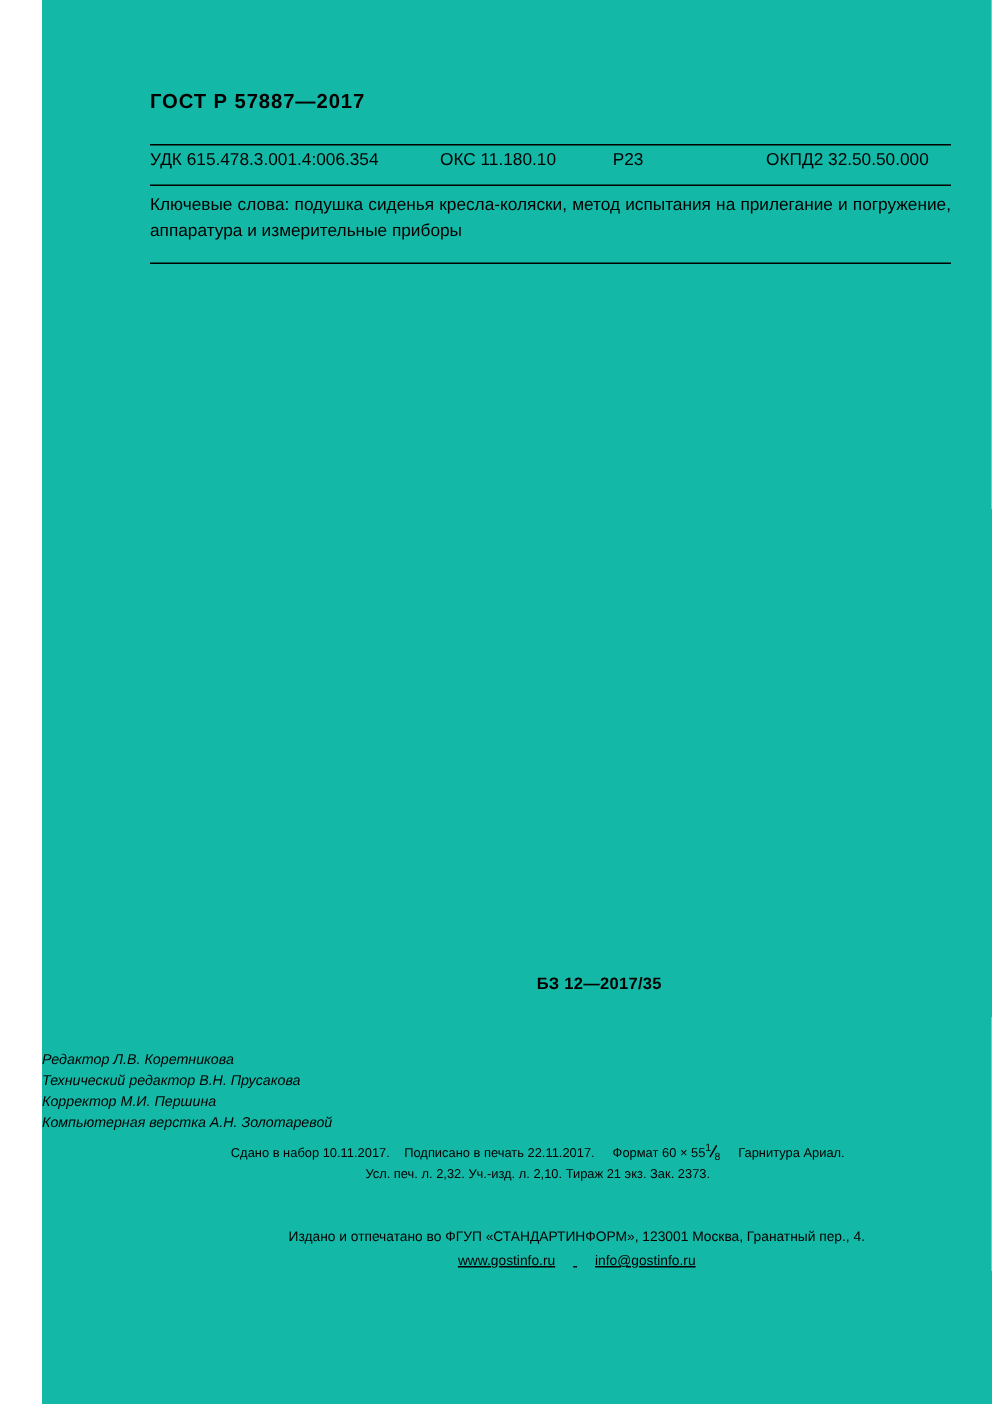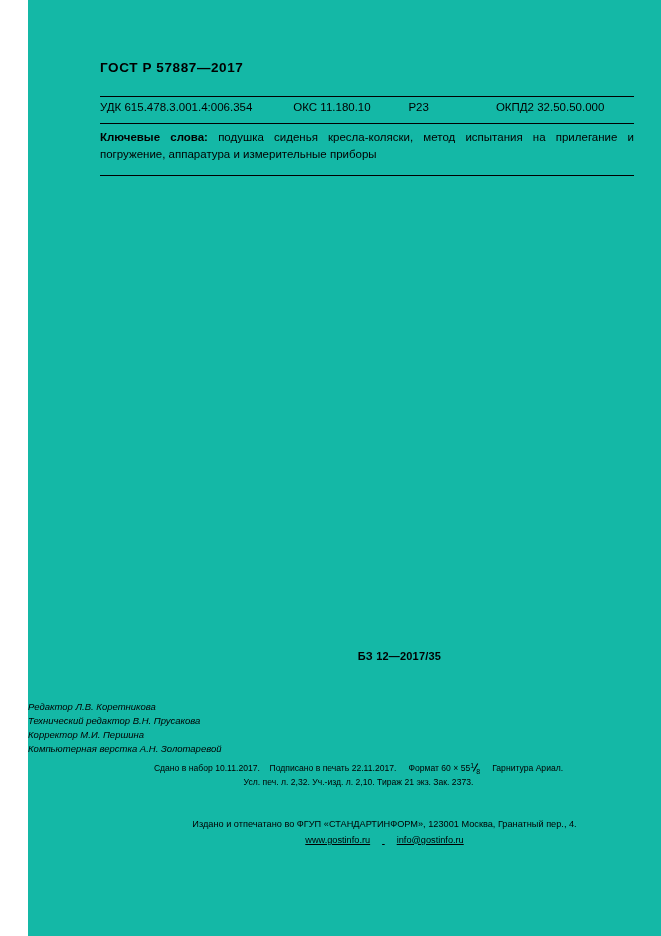--- a/index.html
+++ b/index.html
@@ -43,33 +43,33 @@
     left: 72px;
     top: 101px;
     width: 534px;
     font-size: 11.5px;
     display: flex;
     align-items: baseline;
   }
   .codes-row .c-udk { width: 210px; }
   .codes-row .c-oks { width: 125px; }
   .codes-row .c-p23 { width: 95px; }
-  .codes-row .c-okpd { width: 150px; }
+  .codes-row .c-okpd { width: 150px; text-align: center; }
 
   .keywords {
     position: absolute;
     left: 72px;
     top: 129px;
     width: 534px;
     font-size: 11.5px;
     line-height: 1.5;
     text-align: justify;
   }
   .keywords .kw-label {
-    font-weight: bold;
+    font-weight: normal;
   }
 
   .bz-line {
     position: absolute;
     left: 0;
     top: 650px;
     width: 661px;
     text-align: center;
     font-size: 11px;
     font-weight: bold;

